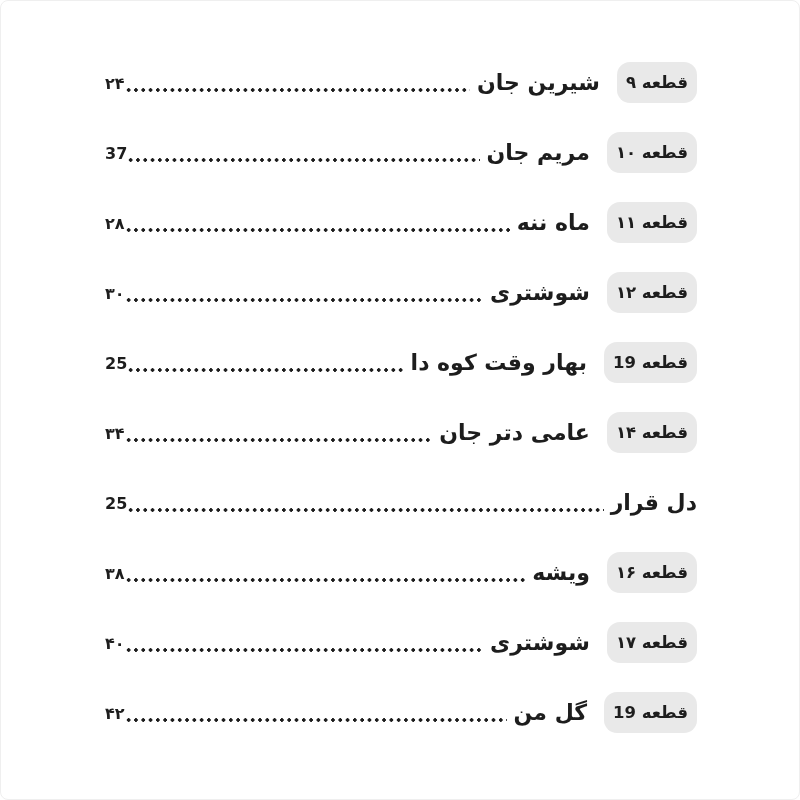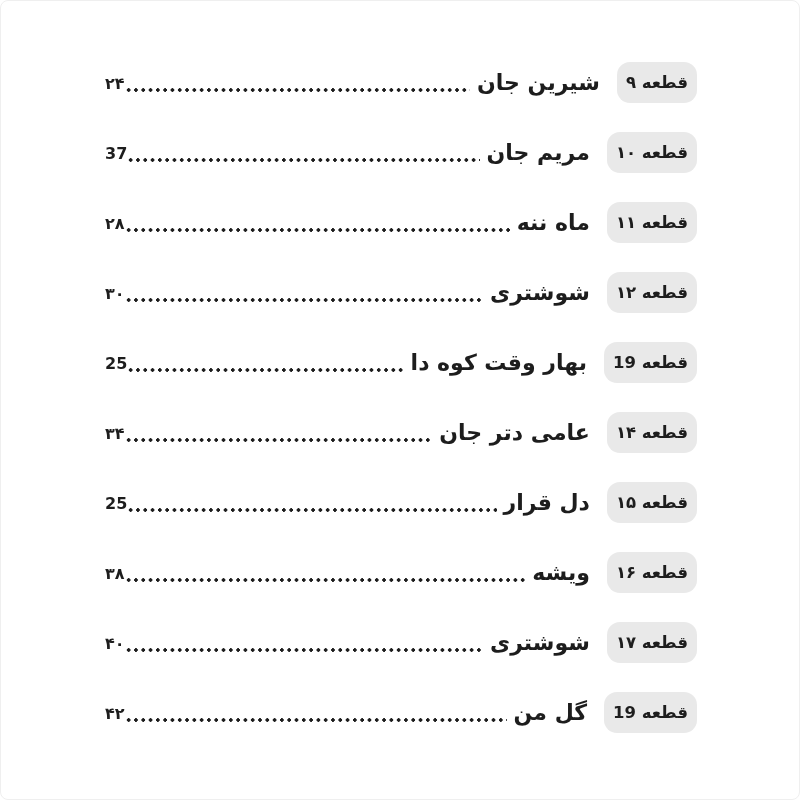--- a/index.html
+++ b/index.html
@@ -121,21 +121,20 @@
     </div>
 
     <div class="row">
       <span class="badge">قطعه ۱۴</span>
       <span class="title">عامی دتر جان</span>
       <span class="leader"></span>
       <span class="page">۳۴</span>
     </div>
 
     <div class="row">
-      <span class="badge">قطعه ۱۵</span>
       <span class="title">دل قرار</span>
       <span class="leader"></span>
       <span class="page">25</span>
     </div>
 
     <div class="row">
       <span class="badge">قطعه ۱۶</span>
       <span class="title">ویشه</span>
       <span class="leader"></span>
       <span class="page">۳۸</span>

